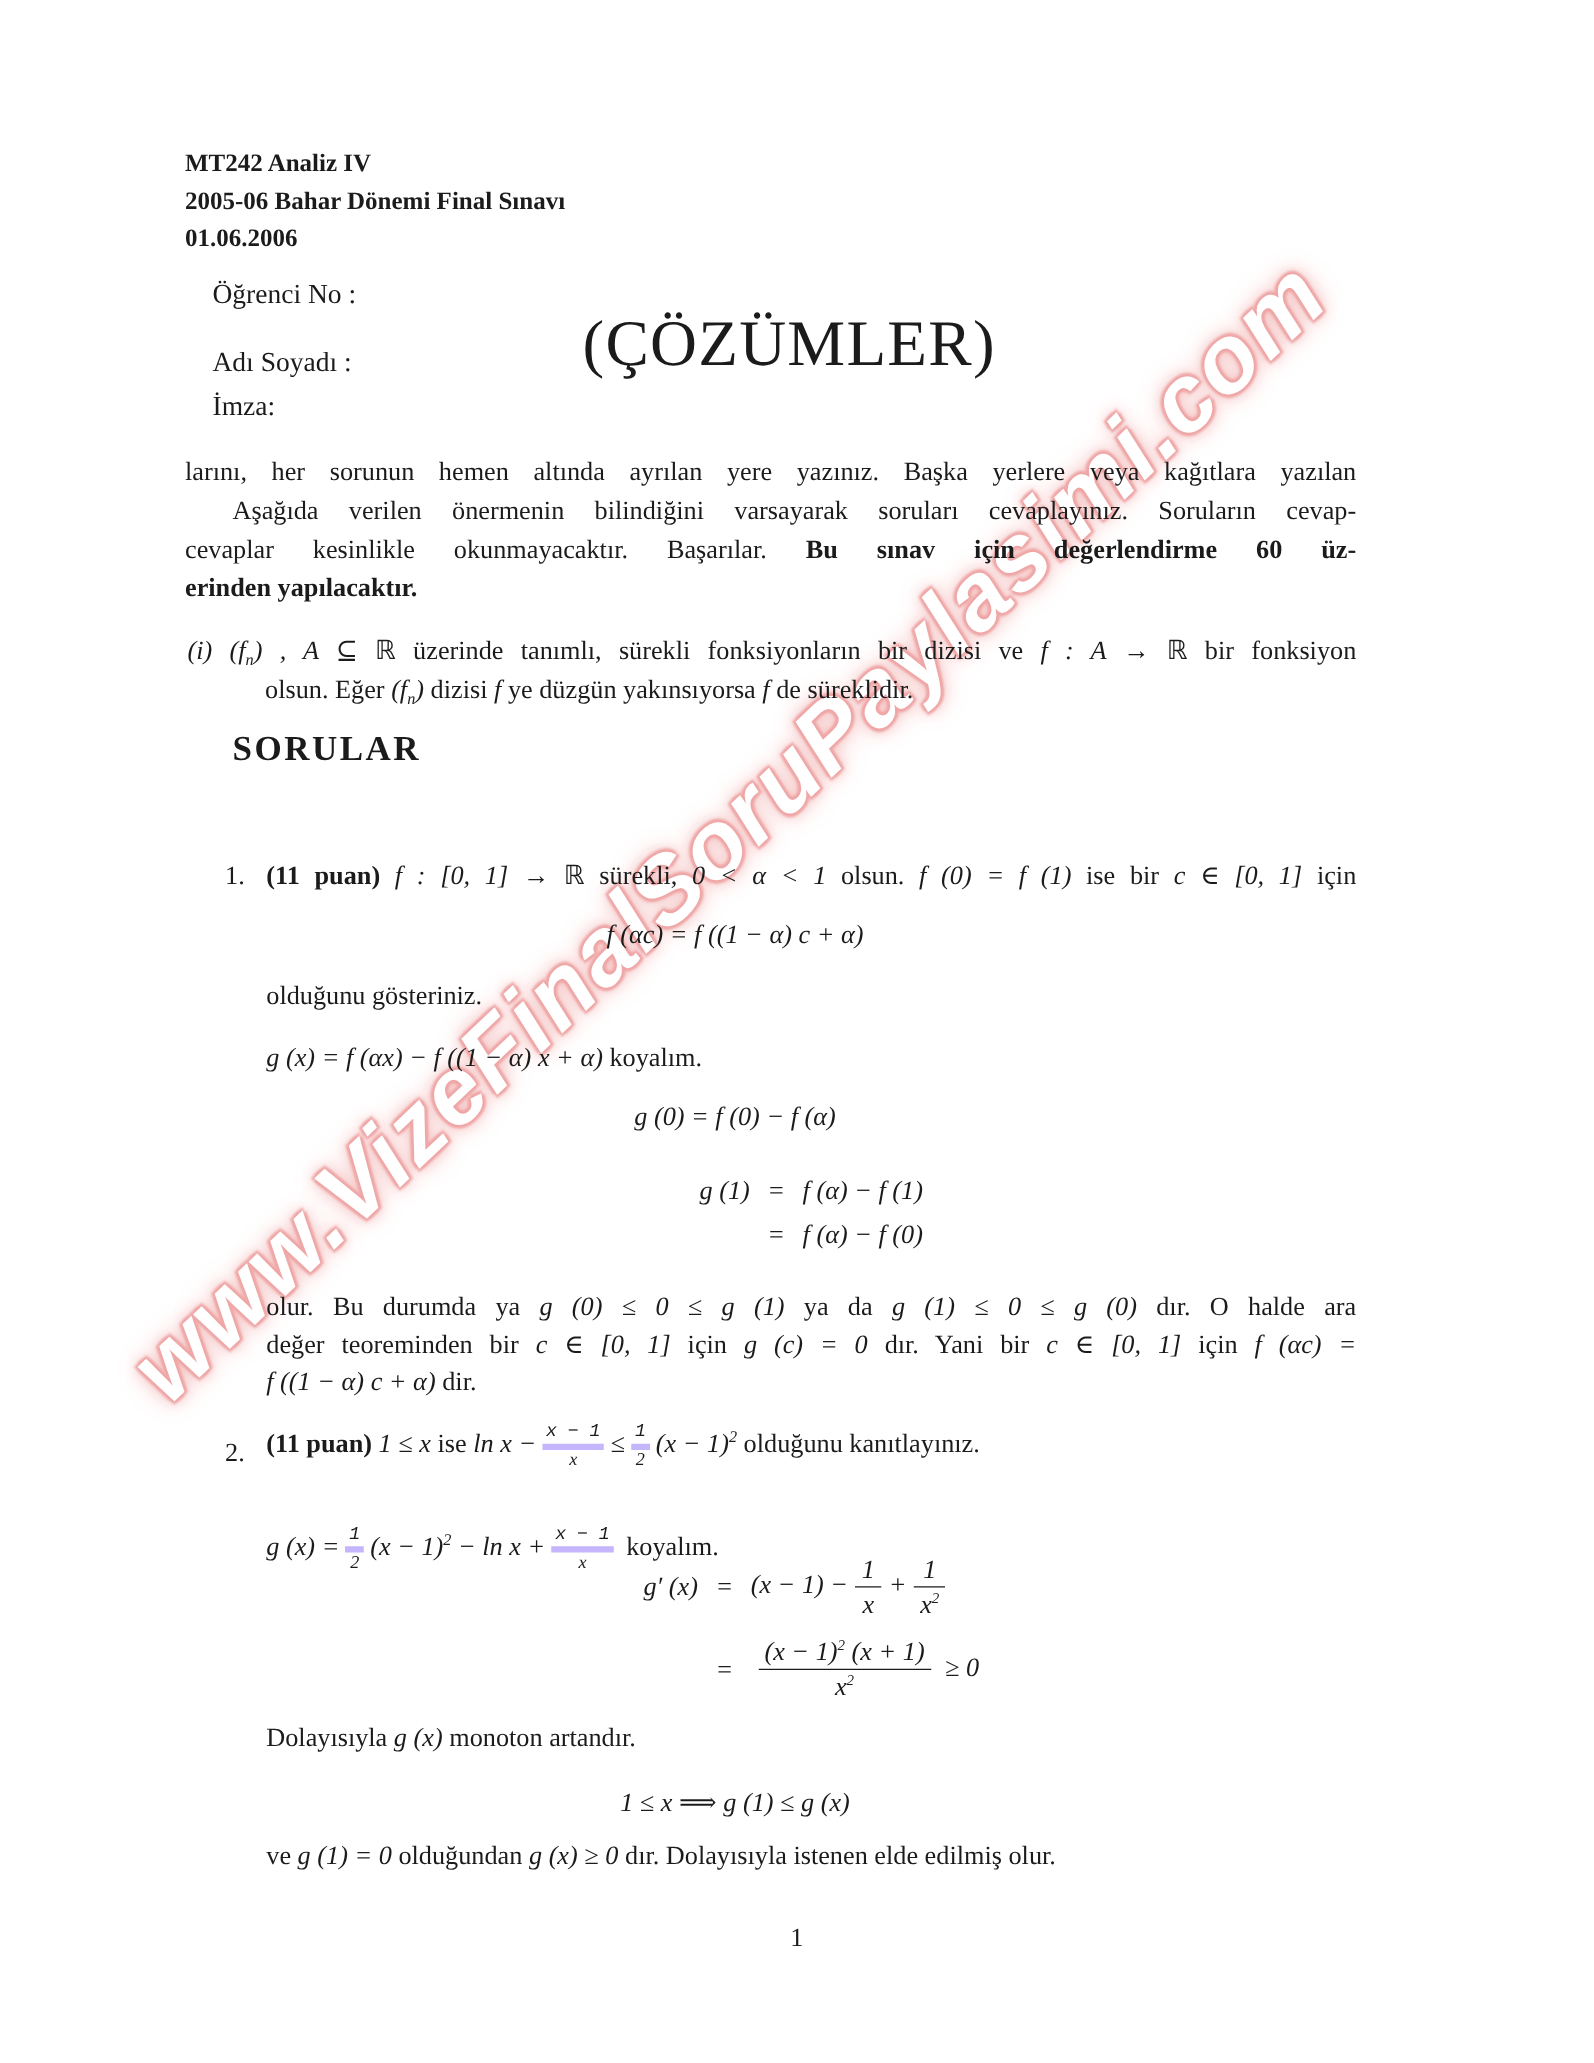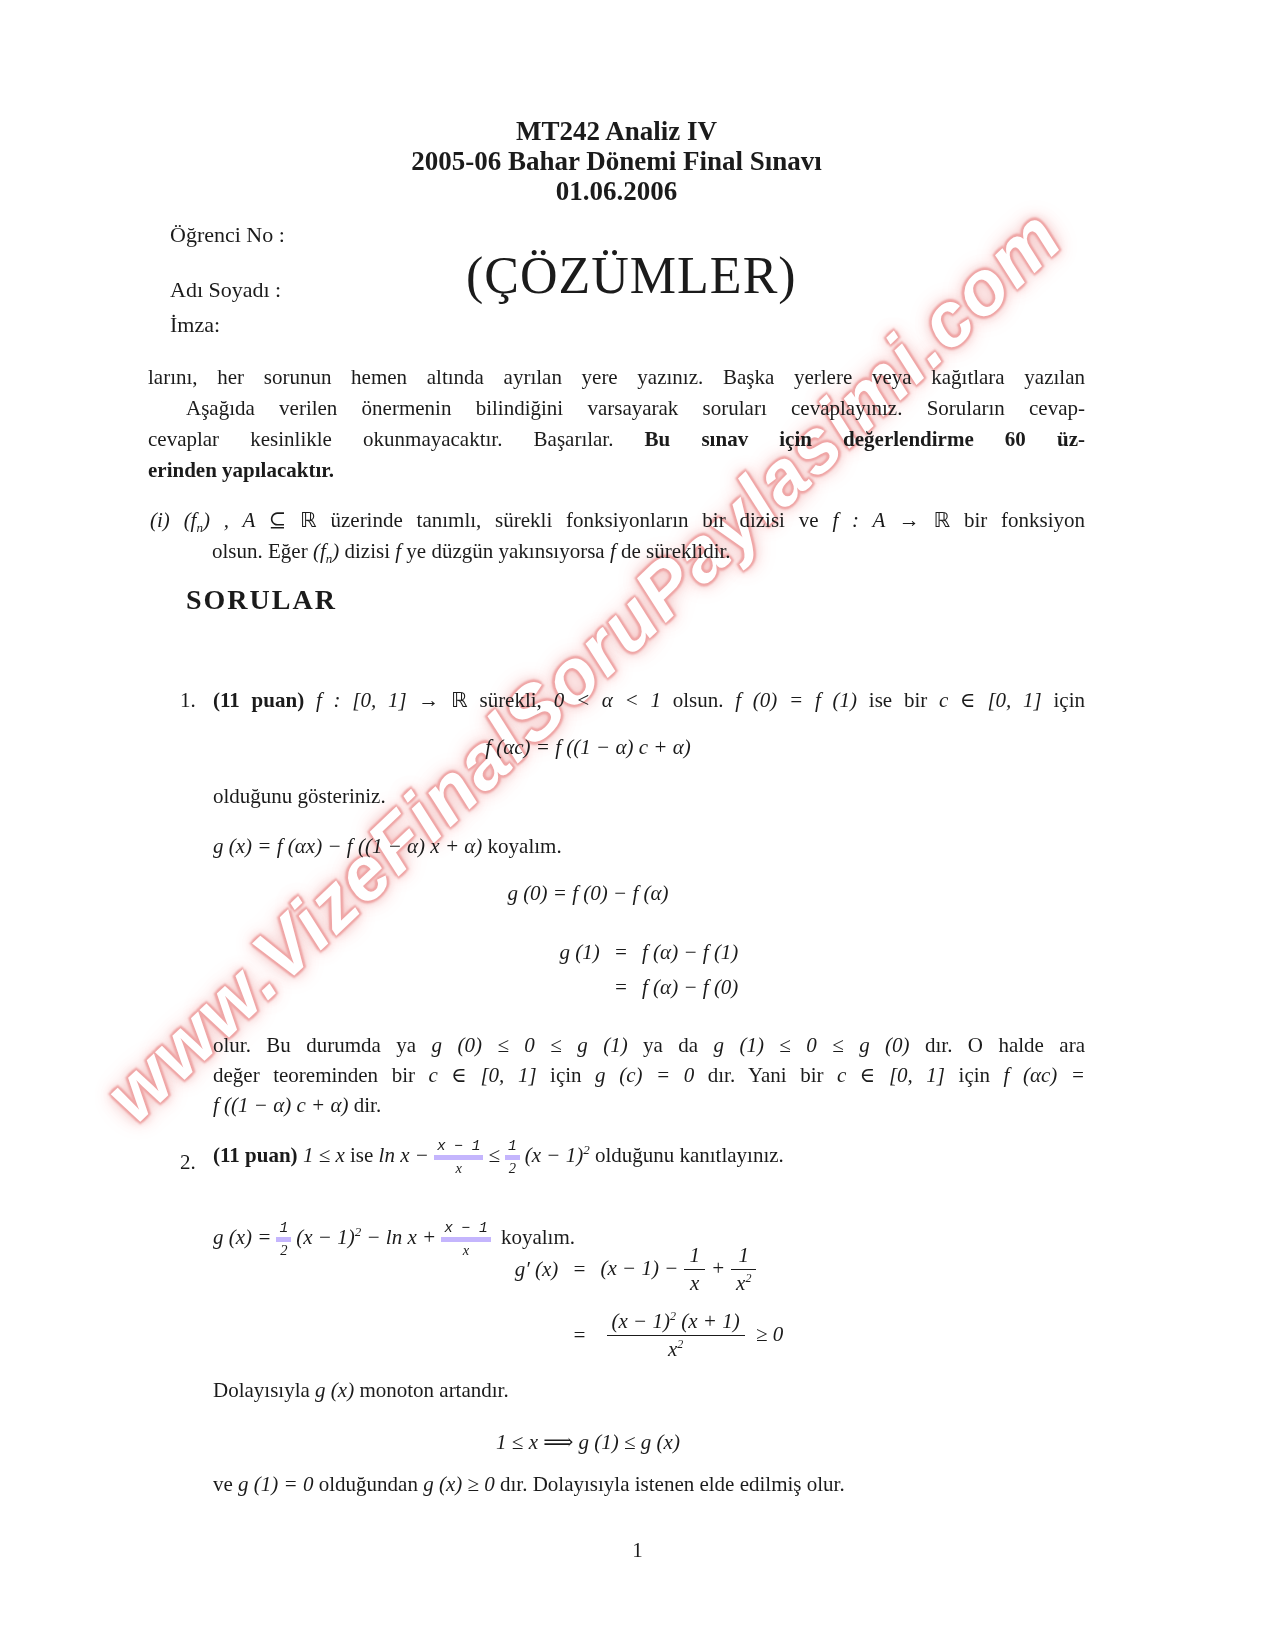--- a/index.html
+++ b/index.html
@@ -14,22 +14,22 @@
     transform:translate(-50%,-50%) rotate(-43.5deg);
     font-family:"Liberation Sans","DejaVu Sans",sans-serif;
     font-style:italic; font-weight:bold; font-size:76px; letter-spacing:2px;
     white-space:nowrap; color:#ffffff; z-index:0;
     text-shadow:
       2px 2px 2px #efa6a6, -2px -2px 2px #efa6a6,
       2px -2px 2px #efa6a6, -2px 2px 2px #efa6a6,
       0 0 10px #f3b9b9, 0 0 18px #f6caca, 0 0 28px #f9dede;
   }
   .content{position:absolute; inset:0; z-index:1;}
-  .hdr{position:absolute; top:116px; left:148px; width:937px; text-align:center;
-       font-weight:bold; font-size:27px; line-height:30px;}
+  .hdr{position:absolute; top:116px; left:148px; width:937px; text-align:left;
+       font-weight:bold; font-size:20px; line-height:30px;}
   .lbl{position:absolute; left:170px; font-size:22px;}
   .coz{position:absolute; left:466px; top:246px; font-size:52px; letter-spacing:1px;}
   .intro{position:absolute; top:362px; left:148px; width:937px; line-height:31px;}
   .jl{text-align:justify; text-align-last:justify;}
   .ind{text-indent:38px;}
   .prem{position:absolute; top:505px; left:150px; width:935px; line-height:31px;}
   .prem .l2{padding-left:62px; text-align:left; text-align-last:left;}
   .sorular{position:absolute; top:584px; left:186px; font-weight:bold; font-size:28px; letter-spacing:2px;}
   .marker{position:absolute; left:180px;}
   .qline{position:absolute; left:213px; width:872px;}

